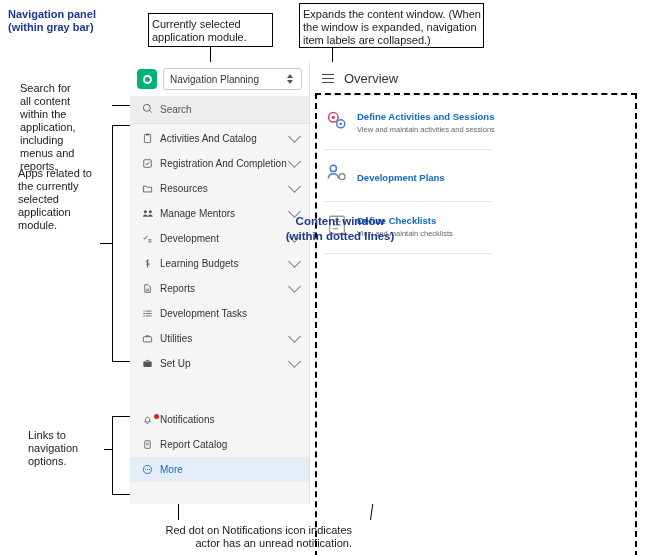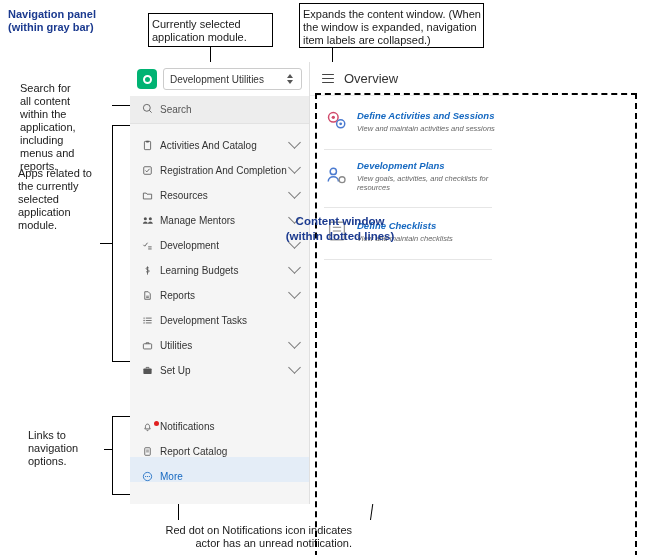--- a/index.html
+++ b/index.html
@@ -117,21 +117,21 @@
     box-sizing: border-box;
     border-bottom: 1px solid #e2e2e2;
   }
   .search-row .ico { width: 18px; color: #666; font-size: 11px; }
   .search-row .txt { font-size: 10px; color: #555; }
 
   .nav-list { padding-top: 2px; }
   .nav-item {
     height: 25px;
     display: flex;
-    align-items: flex-end;
+    align-items: center;
     padding: 0 10px 0 12px;
     box-sizing: border-box;
     font-size: 10px;
     color: #333;
     position: relative;
   }
   .nav-item .ico {
     width: 18px;
     flex: none;
     color: #555;
@@ -208,23 +208,22 @@
     height: 464px;
     border: 2px dashed #000000;
     box-sizing: border-box;
     pointer-events: none;
   }
   .cards {
     padding: 12px 10px 0 14px;
   }
   .card {
     display: flex;
-    align-items: center;
+    align-items: flex-end;
     padding-bottom: 13px;
-    font-style: italic;
   }
   .card-ico {
     width: 26px;
     height: 26px;
     flex: none;
     margin-right: 7px;
     display: flex;
     align-items: center;
     justify-content: center;
   }
@@ -323,21 +322,21 @@
 
 <div id="app">
 
   <div class="nav-panel">
 
     <div class="module-bar">
       <div class="module-logo">
           <div class="inner"></div>
         </div>
       <div class="module-select">
-        <span class="label">Development Utilities</span>
+        <span class="label">Navigation Planning</span>
         <span class="updown"></span>
       </div>
     </div>
 
     <div class="search-row">
       <span class="ico">
         <svg width="11" height="11" viewBox="0 0 16 16">
             <circle cx="7" cy="7" r="5" fill="none" stroke="#666" stroke-width="1.4"></circle>
             <line x1="10.5" y1="10.5" x2="14" y2="14" stroke="#666" stroke-width="1.4"></line>
           </svg>
@@ -534,21 +533,20 @@
       <div class="card" style="padding-top:10px;">
         <div class="card-ico">
           <svg width="24" height="24" viewBox="0 0 26 26">
             <circle cx="9" cy="8" r="3.4" fill="none" stroke="#4a7ad0" stroke-width="1.6"></circle>
             <path d="M3.5 19c0-3.3 2.5-5.2 5.5-5.2s5.5 1.9 5.5 5.2" fill="none" stroke="#4a7ad0" stroke-width="1.6"></path>
             <circle cx="18.5" cy="17" r="3.2" fill="none" stroke="#8a8a8a" stroke-width="1.4"></circle>
           </svg>
         </div>
         <div>
           <div class="card-title">Development Plans</div>
-          <div class="card-sub">View goals, activities, and checklists for resources</div>
         </div>
       </div>
       <div class="hr"></div>
 
       <div class="card" style="padding-top:10px;">
         <div class="card-ico">
           <svg width="24" height="24" viewBox="0 0 26 26">
             <rect x="5" y="3.5" width="16" height="19" rx="1.5" fill="none" stroke="#9a9a9a" stroke-width="1.4"></rect>
             <line x1="8.5" y1="9" x2="17.5" y2="9" stroke="#9a9a9a" stroke-width="1.3"></line>
             <line x1="8.5" y1="13" x2="17.5" y2="13" stroke="#9a9a9a" stroke-width="1.3"></line>

